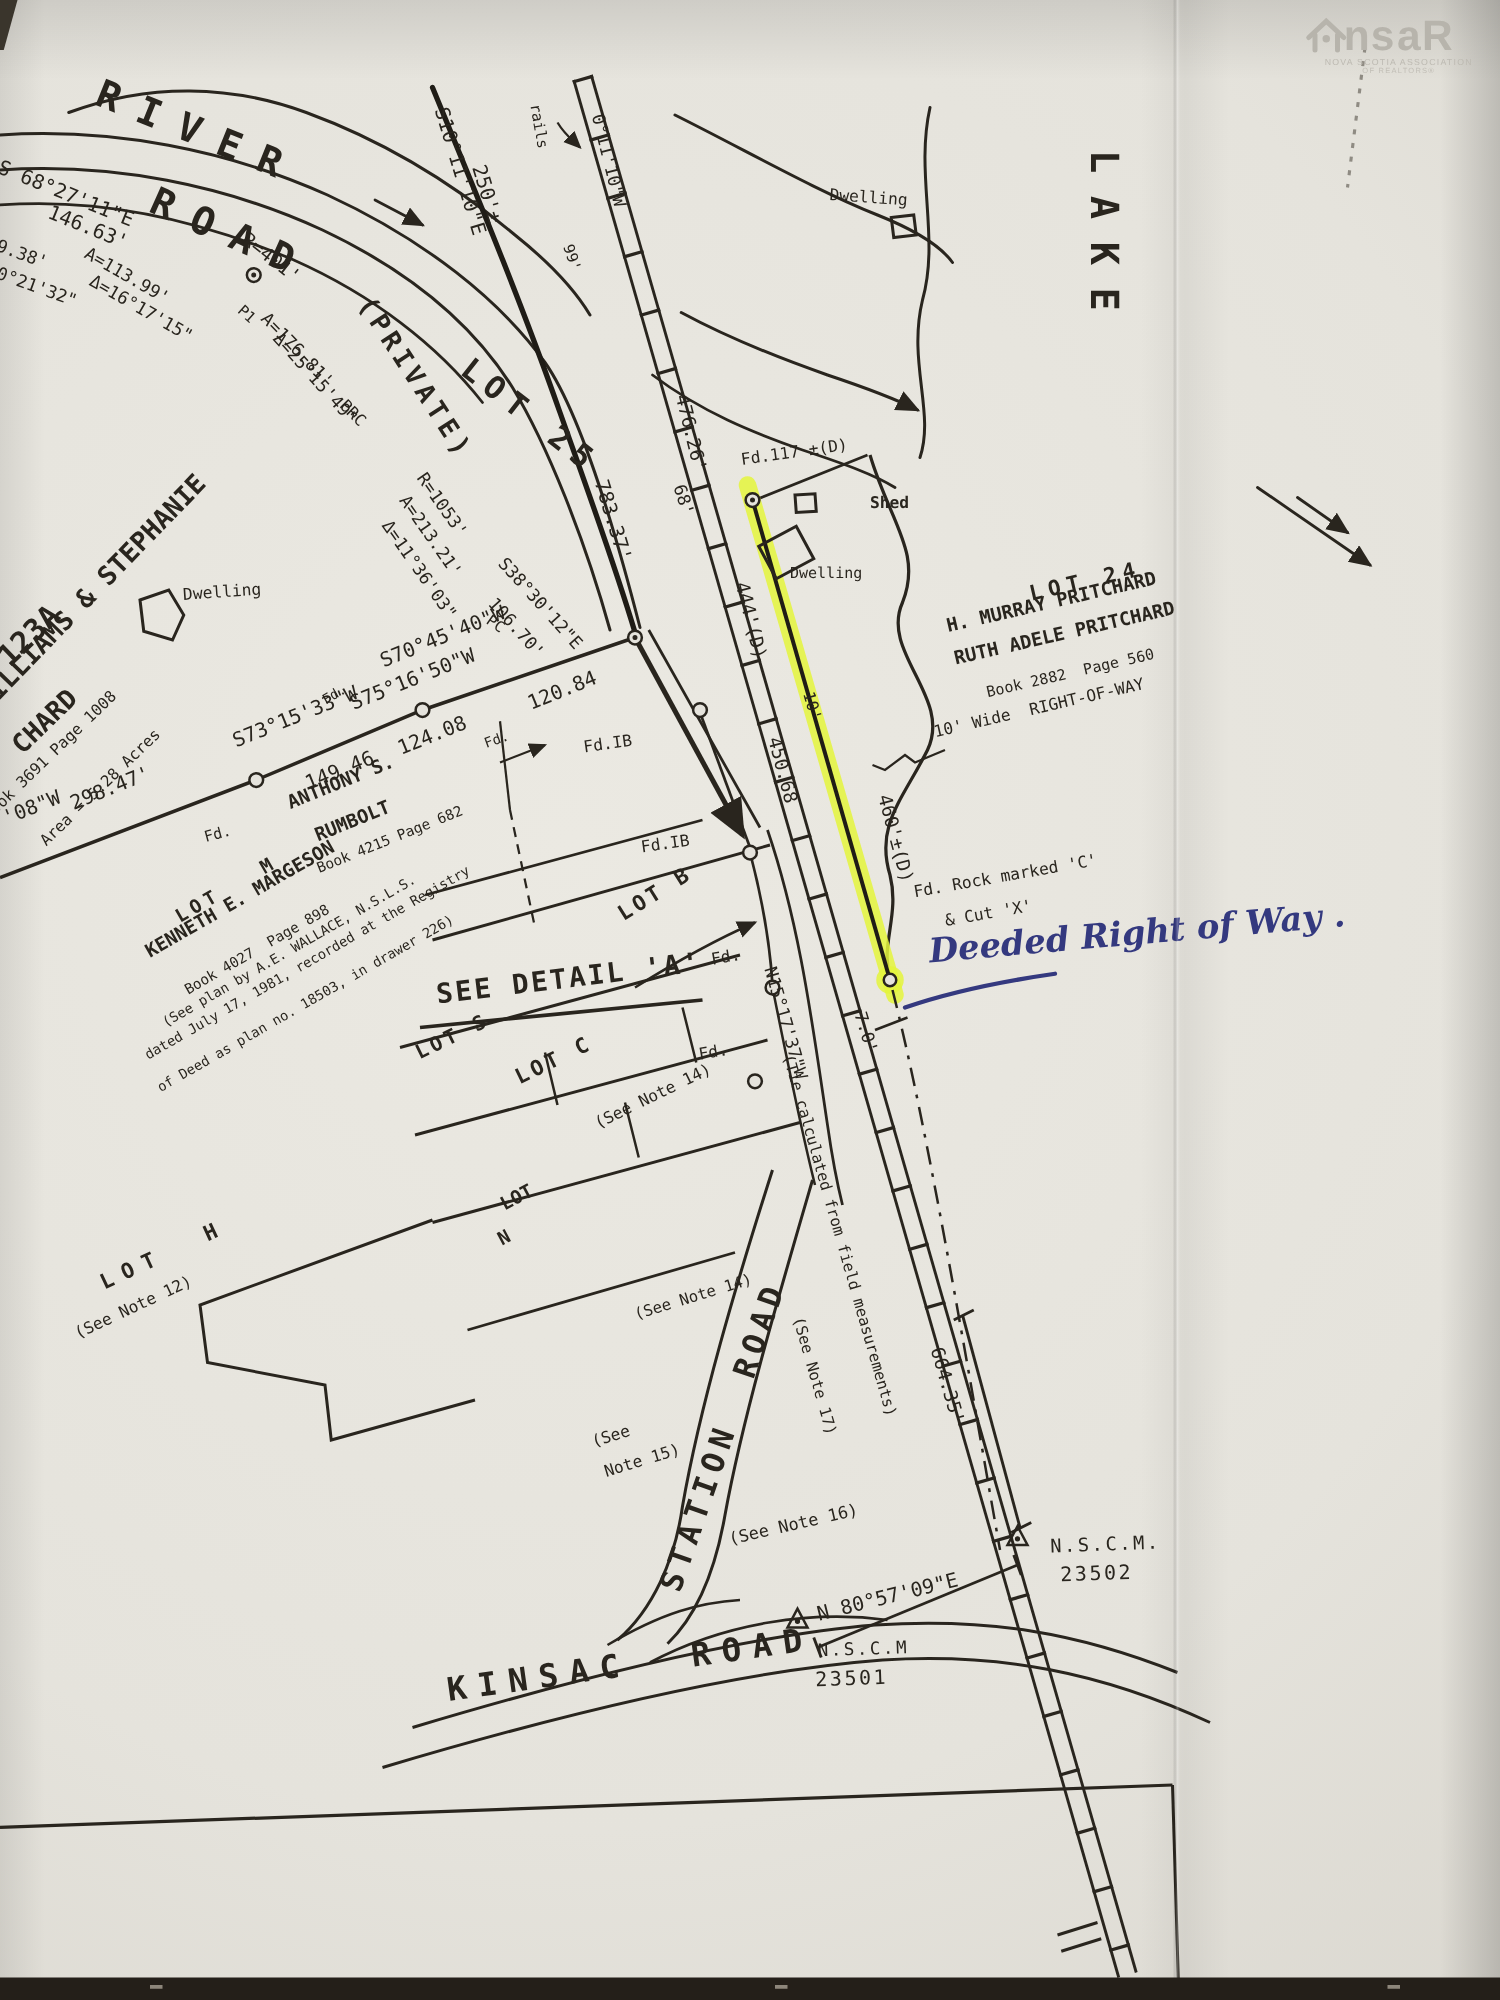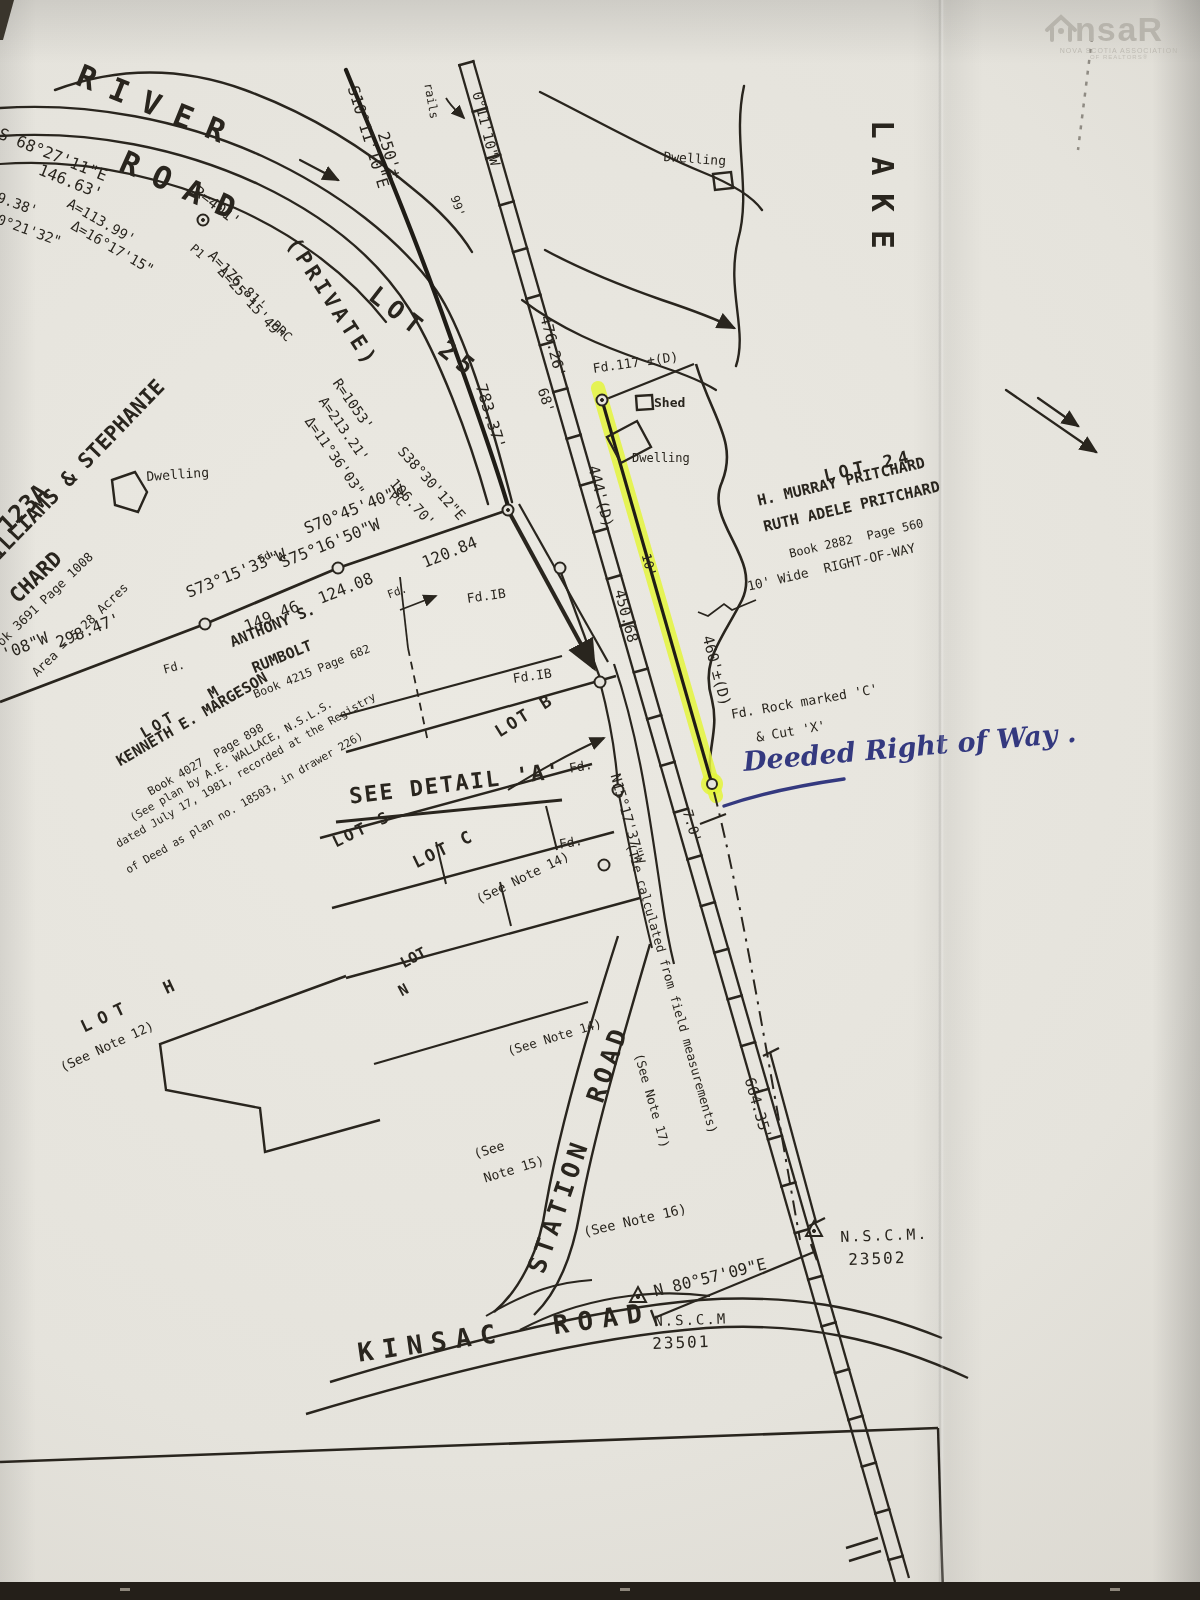--- a/index.html
+++ b/index.html
@@ -209,21 +209,21 @@
       <div class="lbl" style="left: 360px; top: 84px; font-size: 16px; transform: rotate(73deg);">S10°11'10"E</div>
       <div class="lbl" style="left: 390px; top: 130px; font-size: 16px; transform: rotate(73deg);">250'±</div>
       <div class="lbl" style="left: 434px; top: 82px; font-size: 12px; transform: rotate(80deg);">rails</div>
       <div class="lbl" style="left: 484px; top: 90px; font-size: 14px; transform: rotate(76deg);">0°11'10"W</div>
       <div class="lbl" style="left: 460px; top: 194px; font-size: 12px; transform: rotate(72deg);">99'</div>
       <div class="lbl" style="left: 664px; top: 150px; font-size: 13px; transform: rotate(4deg);">Dwelling</div>
       <div class="lbl b" style="left: 898px; top: 120px; font-size: 31px; letter-spacing: 18px; transform: rotate(90deg);">LAKE</div>
       <div class="lbl" style="left: 552px; top: 314px; font-size: 15px; transform: rotate(76deg);">476.26'</div>
       <div class="lbl" style="left: 549px; top: 386px; font-size: 14px; transform: rotate(72deg);">68'</div>
       <div class="lbl" style="left: 592px; top: 362px; font-size: 13px; transform: rotate(-8deg);">Fd.117 ±(D)</div>
-      <div class="lbl b" style="left: 654px; top: 396px; font-size: 13px; transform: rotate(0deg);">Shed</div>
+      <div class="lbl b" style="left: 654px; top: 396px; font-size: 13px; transform: rotate(0deg); padding-left: 42px;">Shed</div>
       <div class="lbl" style="left: 632px; top: 452px; font-size: 12px; transform: rotate(0deg);">Dwelling</div>
       <div class="lbl" style="left: 600px; top: 464px; font-size: 15px; transform: rotate(76deg);">444'(D)</div>
       <div class="lbl b" style="left: 822px; top: 468px; font-size: 17px; letter-spacing: 5px; transform: rotate(-13deg);">LOT 24</div>
       <div class="lbl b" style="left: 756px; top: 494px; font-size: 15px; transform: rotate(-13deg);">H. MURRAY PRITCHARD</div>
       <div class="lbl b" style="left: 762px; top: 520px; font-size: 15px; transform: rotate(-13deg);">RUTH ADELE PRITCHARD</div>
       <div class="lbl" style="left: 788px; top: 548px; font-size: 12px; transform: rotate(-13deg);">Book 2882  Page 560</div>
       <div class="lbl" style="left: 746px; top: 580px; font-size: 13px; transform: rotate(-13deg);">10' Wide  RIGHT-OF-WAY</div>
       <div class="lbl" style="left: 652px; top: 552px; font-size: 13px; transform: rotate(74deg);">10'</div>
       <div class="lbl" style="left: 626px; top: 588px; font-size: 15px; transform: rotate(75deg);">450.68</div>
       <div class="lbl" style="left: 714px; top: 634px; font-size: 15px; transform: rotate(75deg);">460'±(D)</div>

